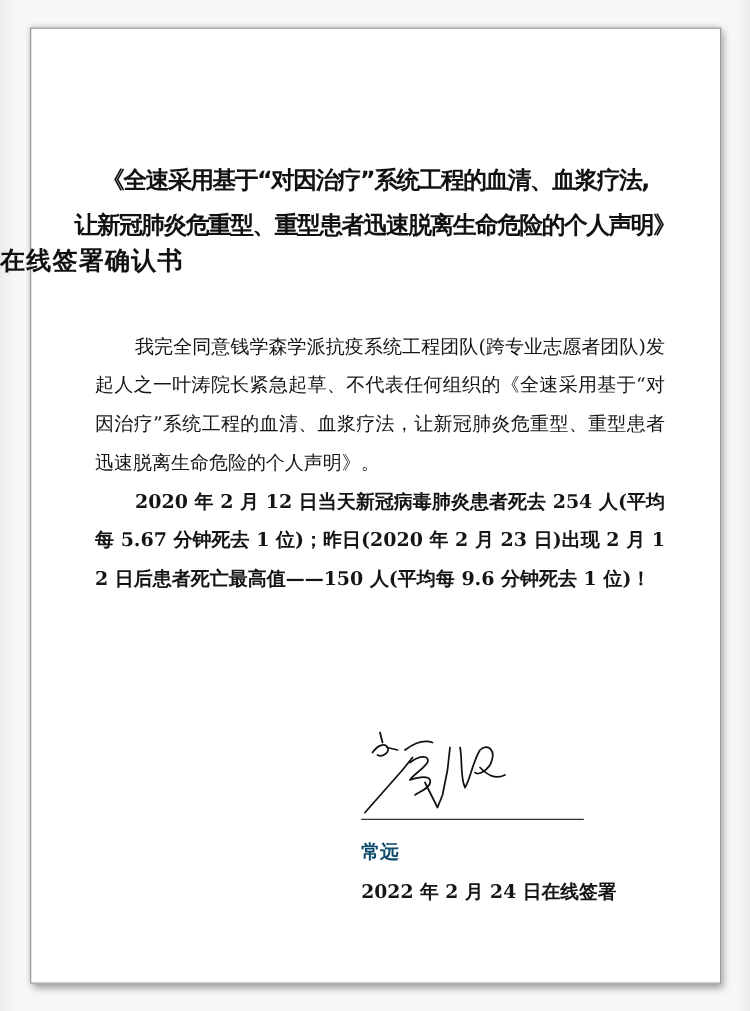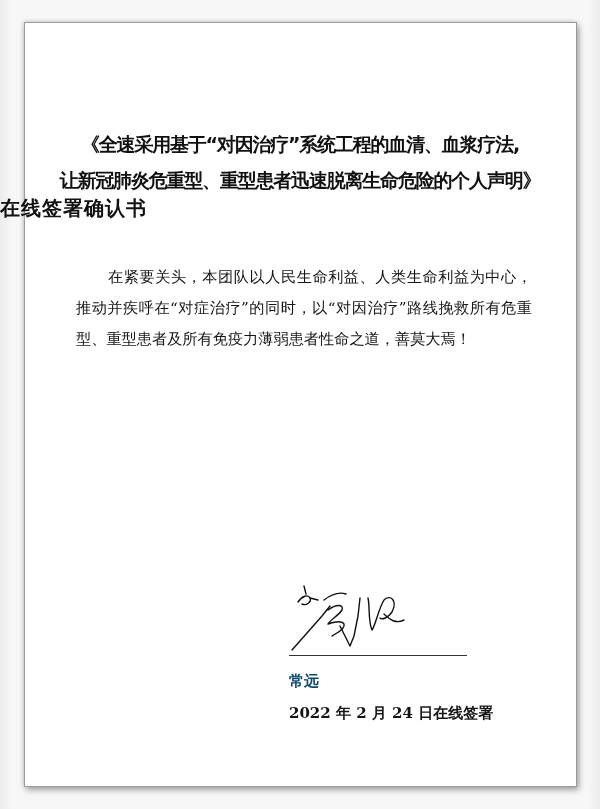--- a/index.html
+++ b/index.html
@@ -118,21 +118,22 @@
 <div class="backdrop"></div>
 
 <div class="sheet"></div>
 
 <div class="title-line title-1">《全速采用基于“对因治疗”系统工程的血清、血浆疗法,</div>
 <div class="title-line title-2">让新冠肺炎危重型、重型患者迅速脱离生命危险的个人声明》</div>
 
 <div class="subtitle">在线签署确认书</div>
 
 <div class="body-text">
-  <p class="para">在紧要关头，本团队以人民生命利益、人类生命利益为中心，推动并疾呼在“对症治疗”的同时，以“对因治疗”路线挽救所有危重型、重型患者及所有免疫力薄弱患者性命之道，善莫大焉！</p>
+  <p class="para">我完全同意钱学森学派抗疫系统工程团队(跨专业志愿者团队)发起人之一叶涛院长紧急起草、不代表任何组织的《全速采用基于“对因治疗”系统工程的血清、血浆疗法，让新冠肺炎危重型、重型患者迅速脱离生命危险的个人声明》。</p>
+  <p class="para bold">2020 年 2 月 12 日当天新冠病毒肺炎患者死去 254 人(平均每 5.67 分钟死去 1 位)；昨日(2020 年 2 月 23 日)出现 2 月 12 日后患者死亡最高值——150 人(平均每 9.6 分钟死去 1 位)！</p>
 </div>
 
 <svg class="signature" viewBox="0 0 180 76" xmlns="http://www.w3.org/2000/svg">
   <g fill="none" stroke="#111" stroke-width="1.4" stroke-linecap="round" stroke-linejoin="round">
 
     <path d="M4 70 L34 36 L42 26"></path>
 
     <path d="M16 6 L18 14"></path>
     <path d="M10 22 C14 16 20 14 22 18 C24 22 18 26 14 24"></path>
     <path d="M22 18 L30 20"></path>

